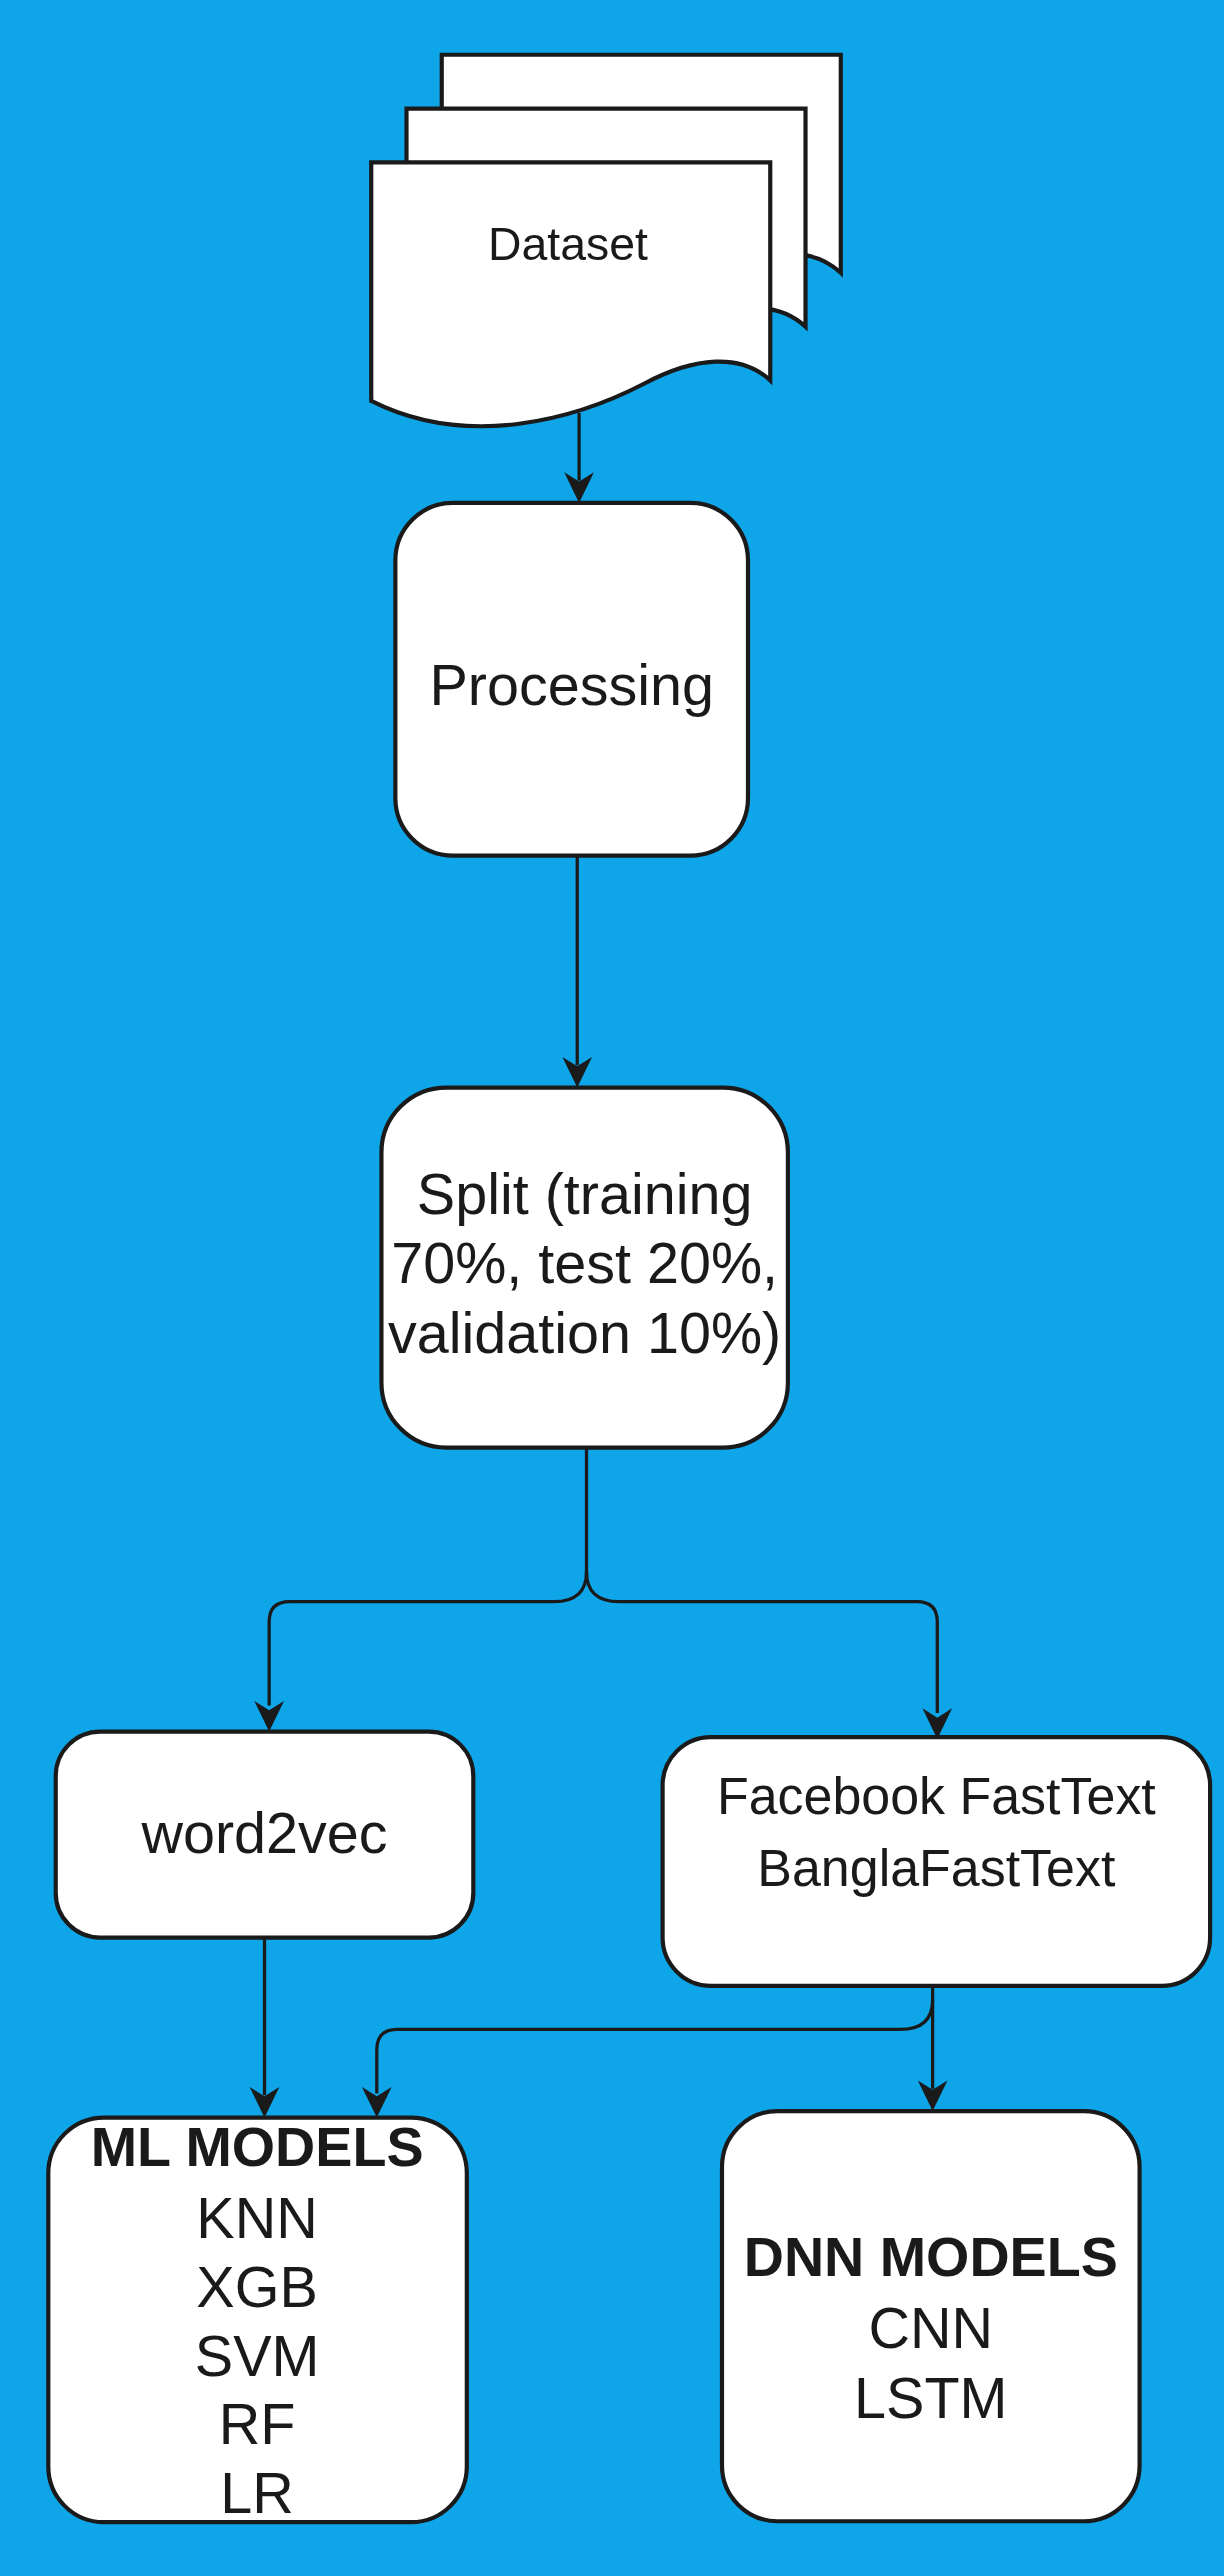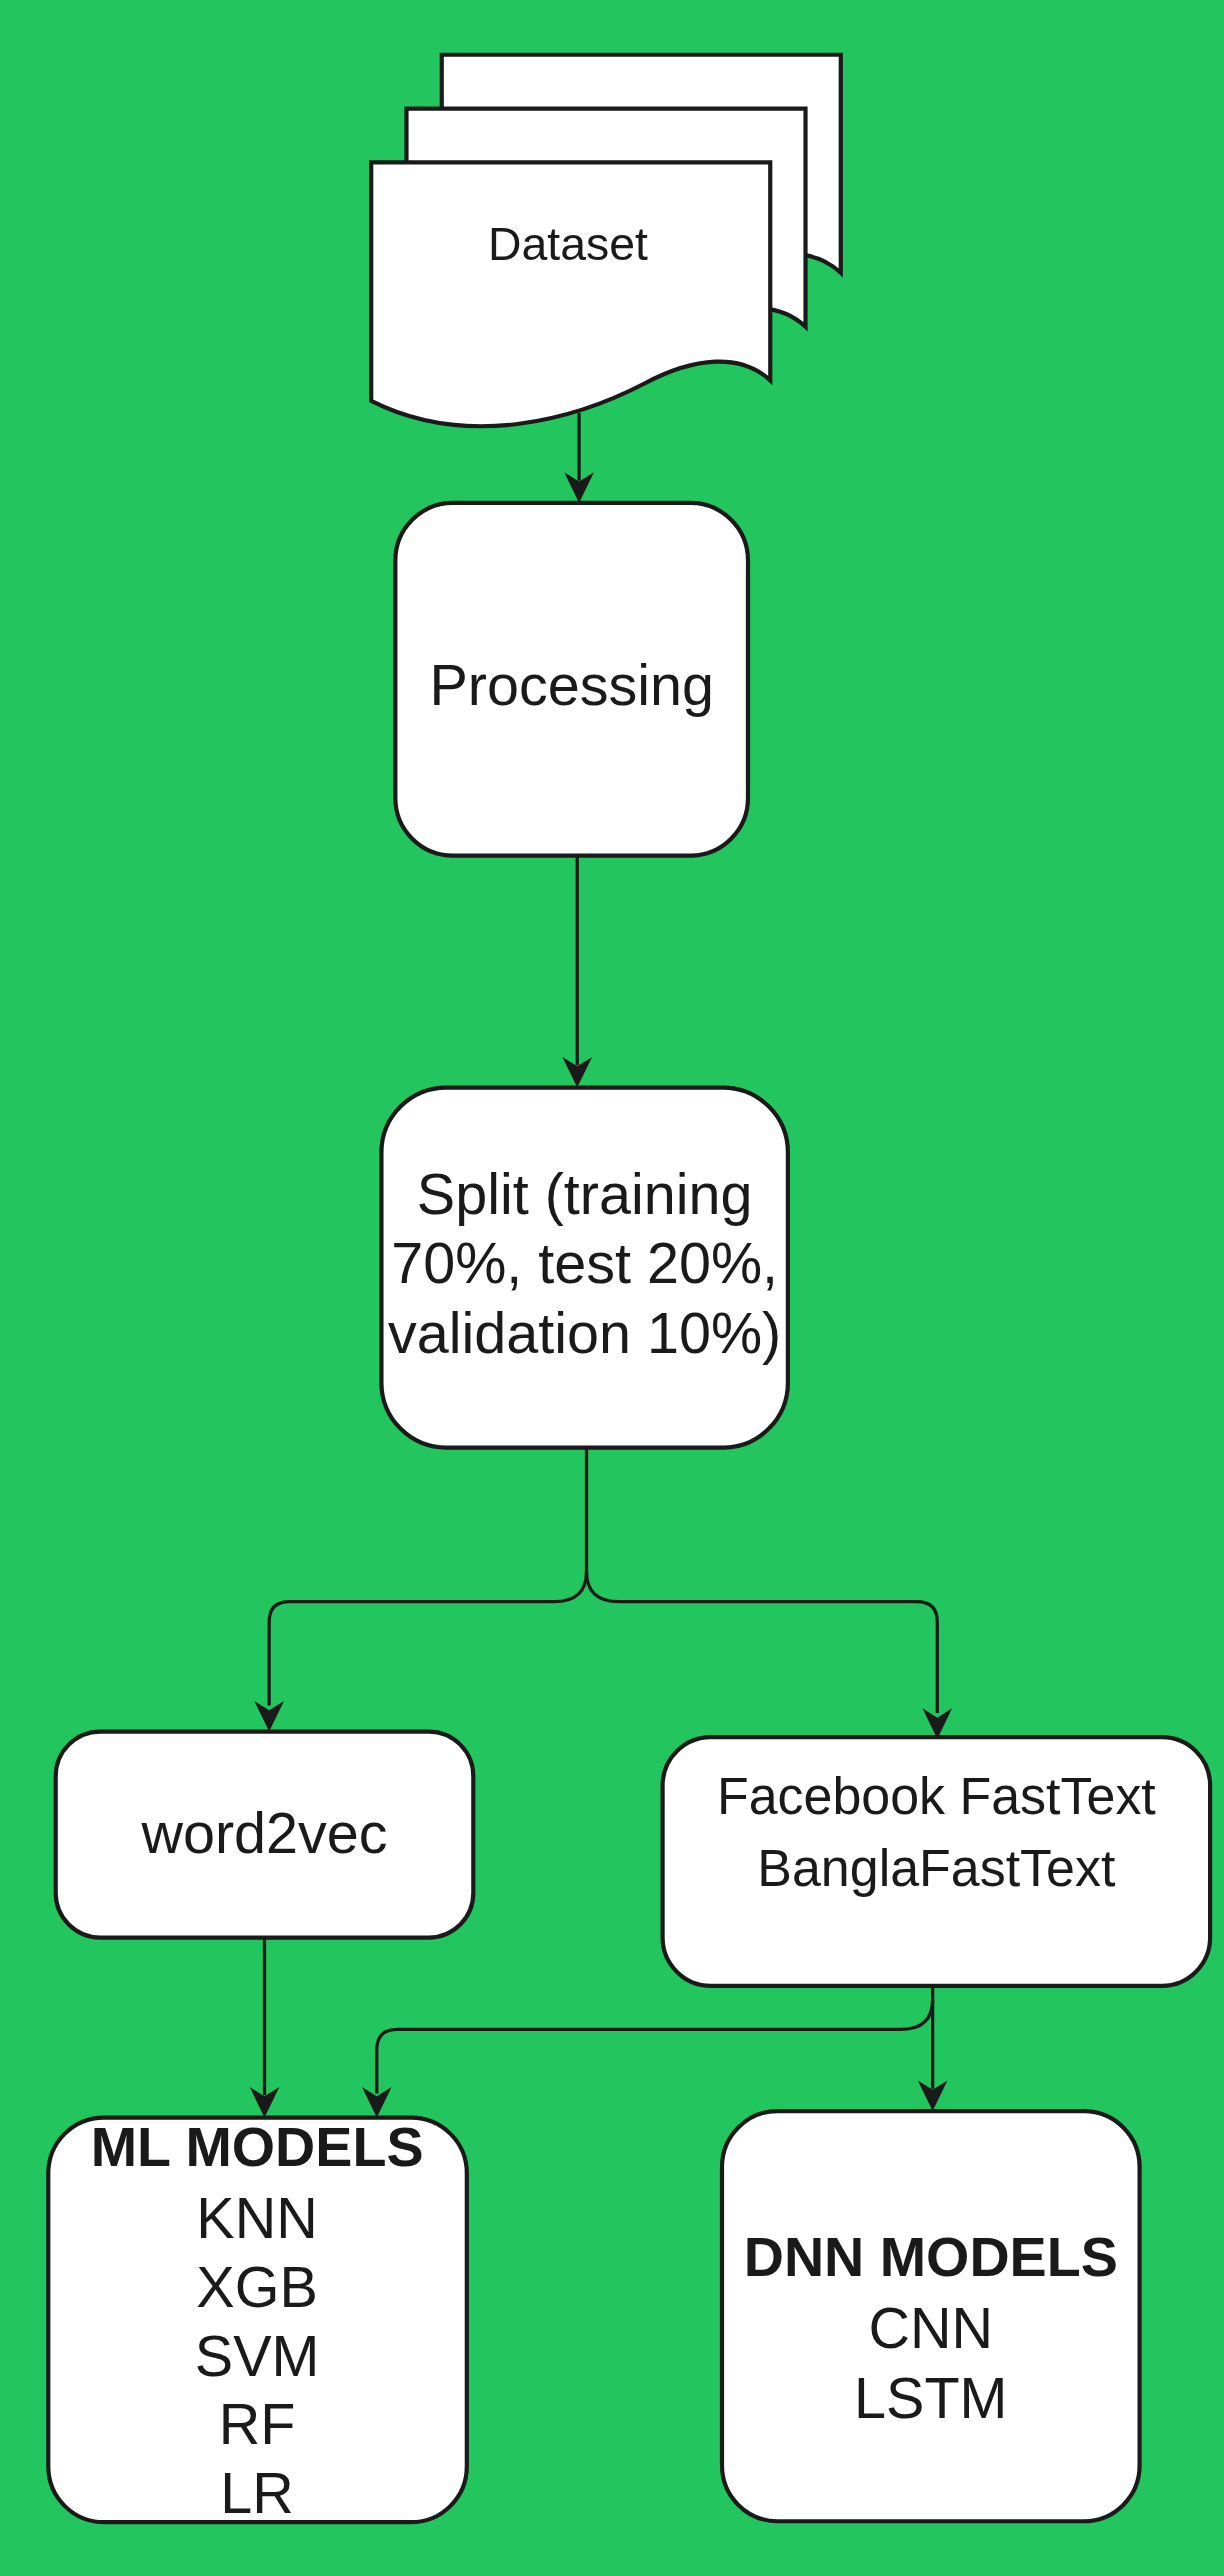--- a/index.html
+++ b/index.html
@@ -4,21 +4,21 @@
 <style>
   html, body {
     margin: 0;
     padding: 0;
     background: #ffffff;
   }
   #canvas {
     width: 1225px;
     height: 2576px;
     position: relative;
-    background: #22c55e;
+    background: #0ea5e9;
   }
   svg {
     display: block;
   }
   .node-shape {
     fill: #ffffff;
     stroke: #1a1a1a;
     stroke-width: 4.5;
   }
   .connector {

